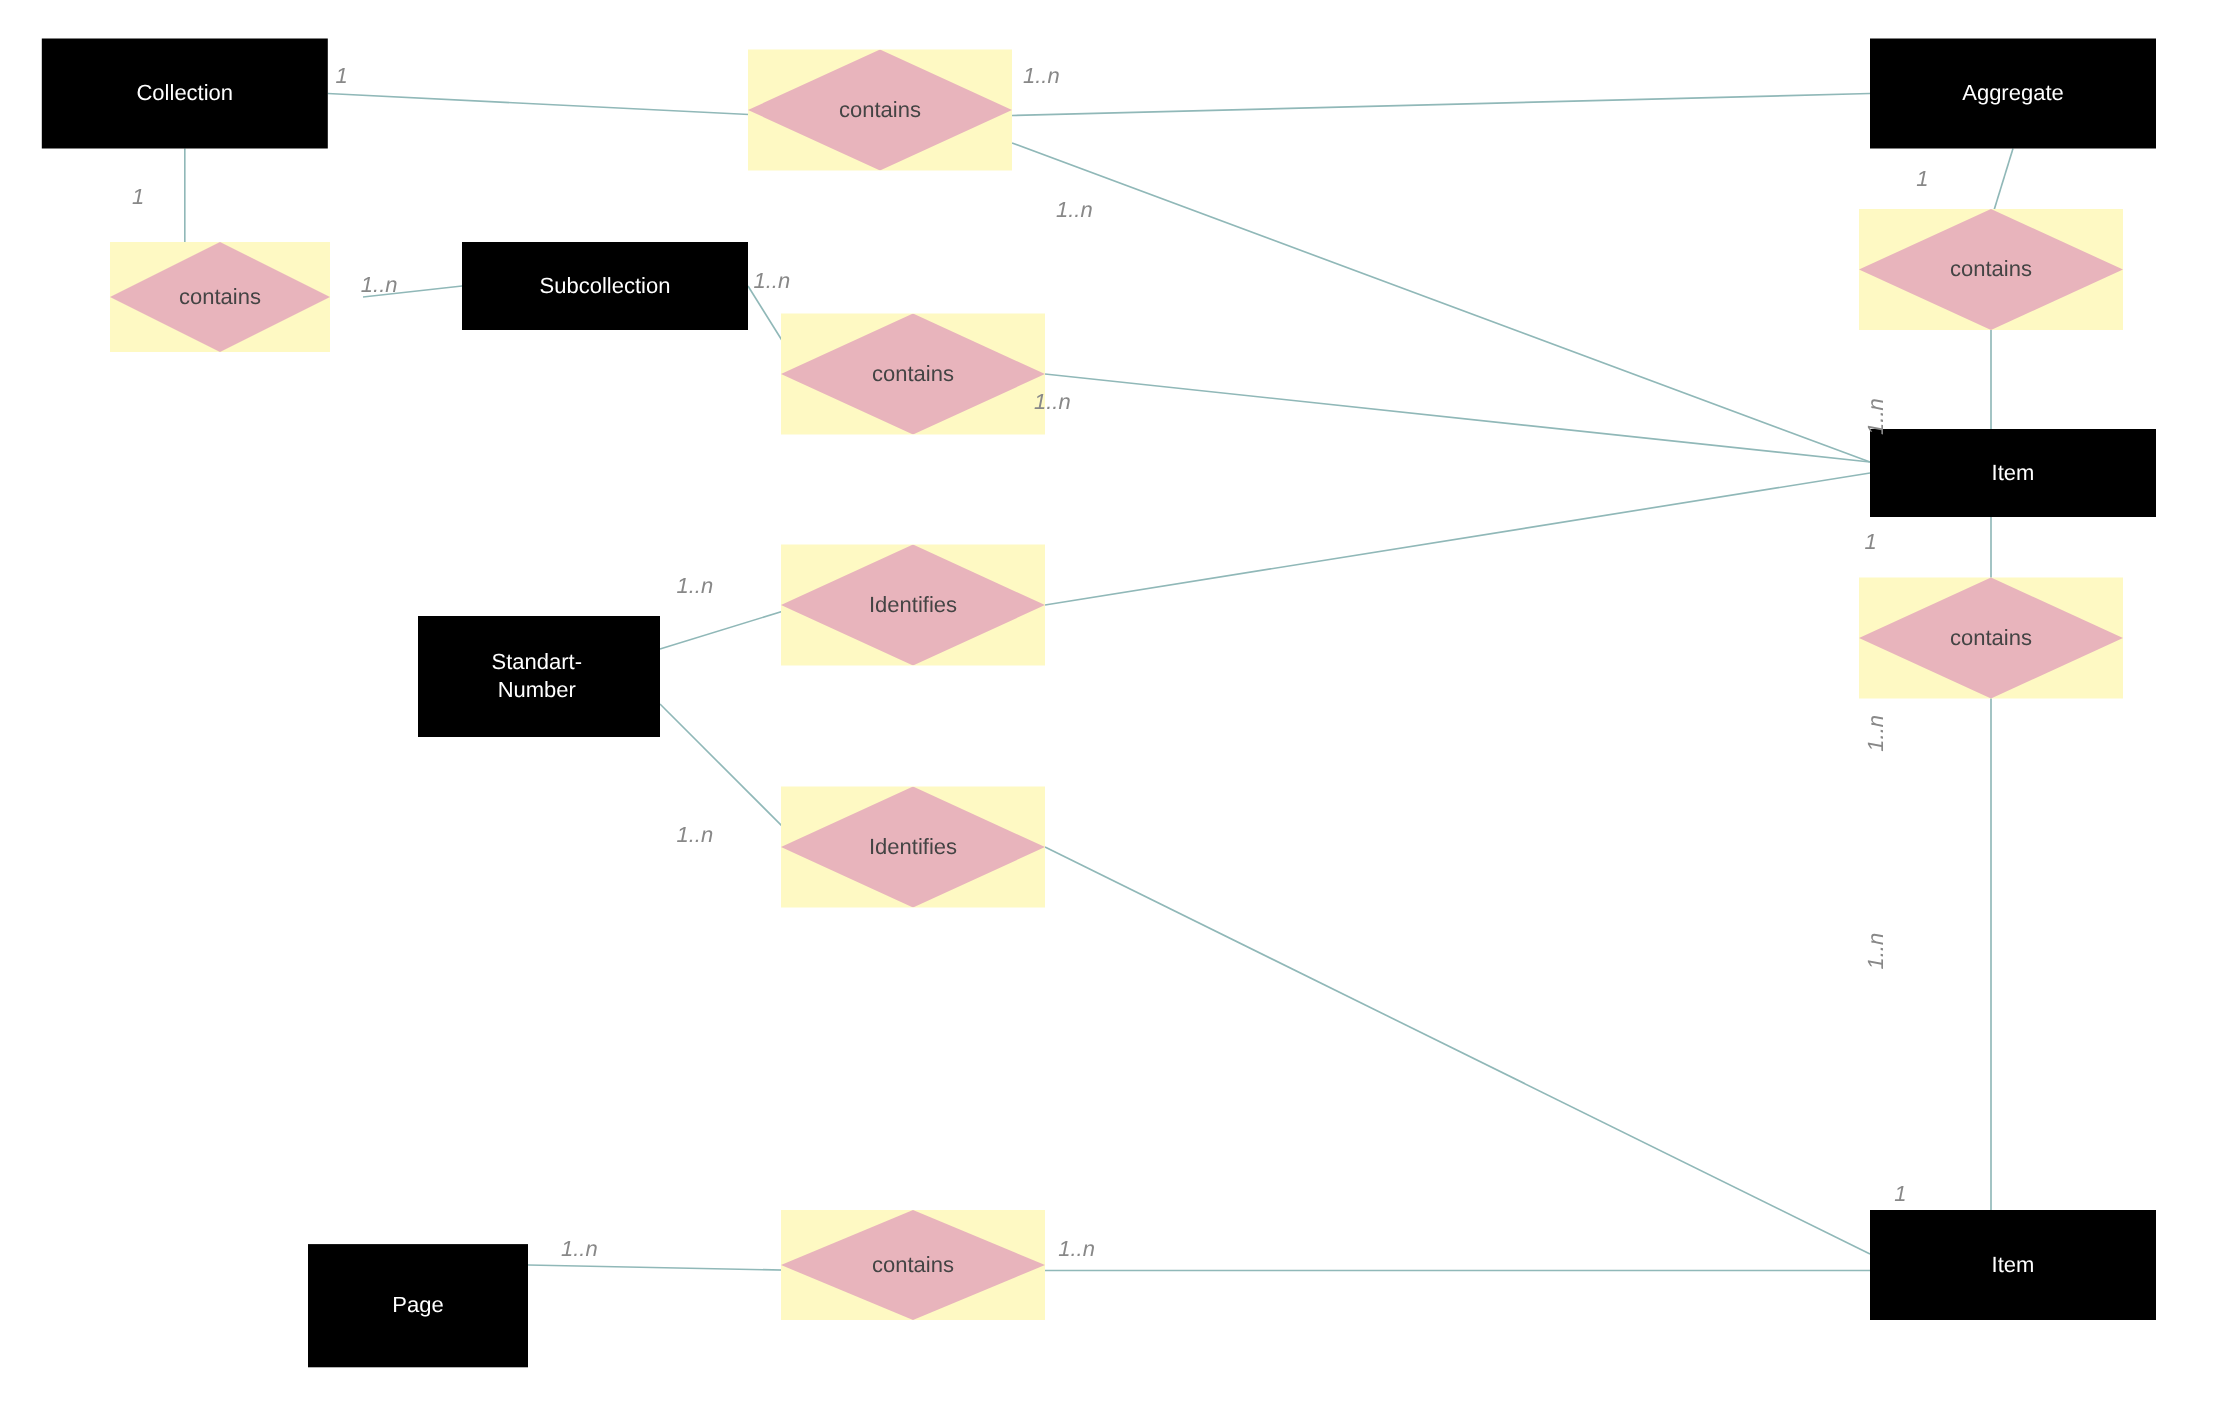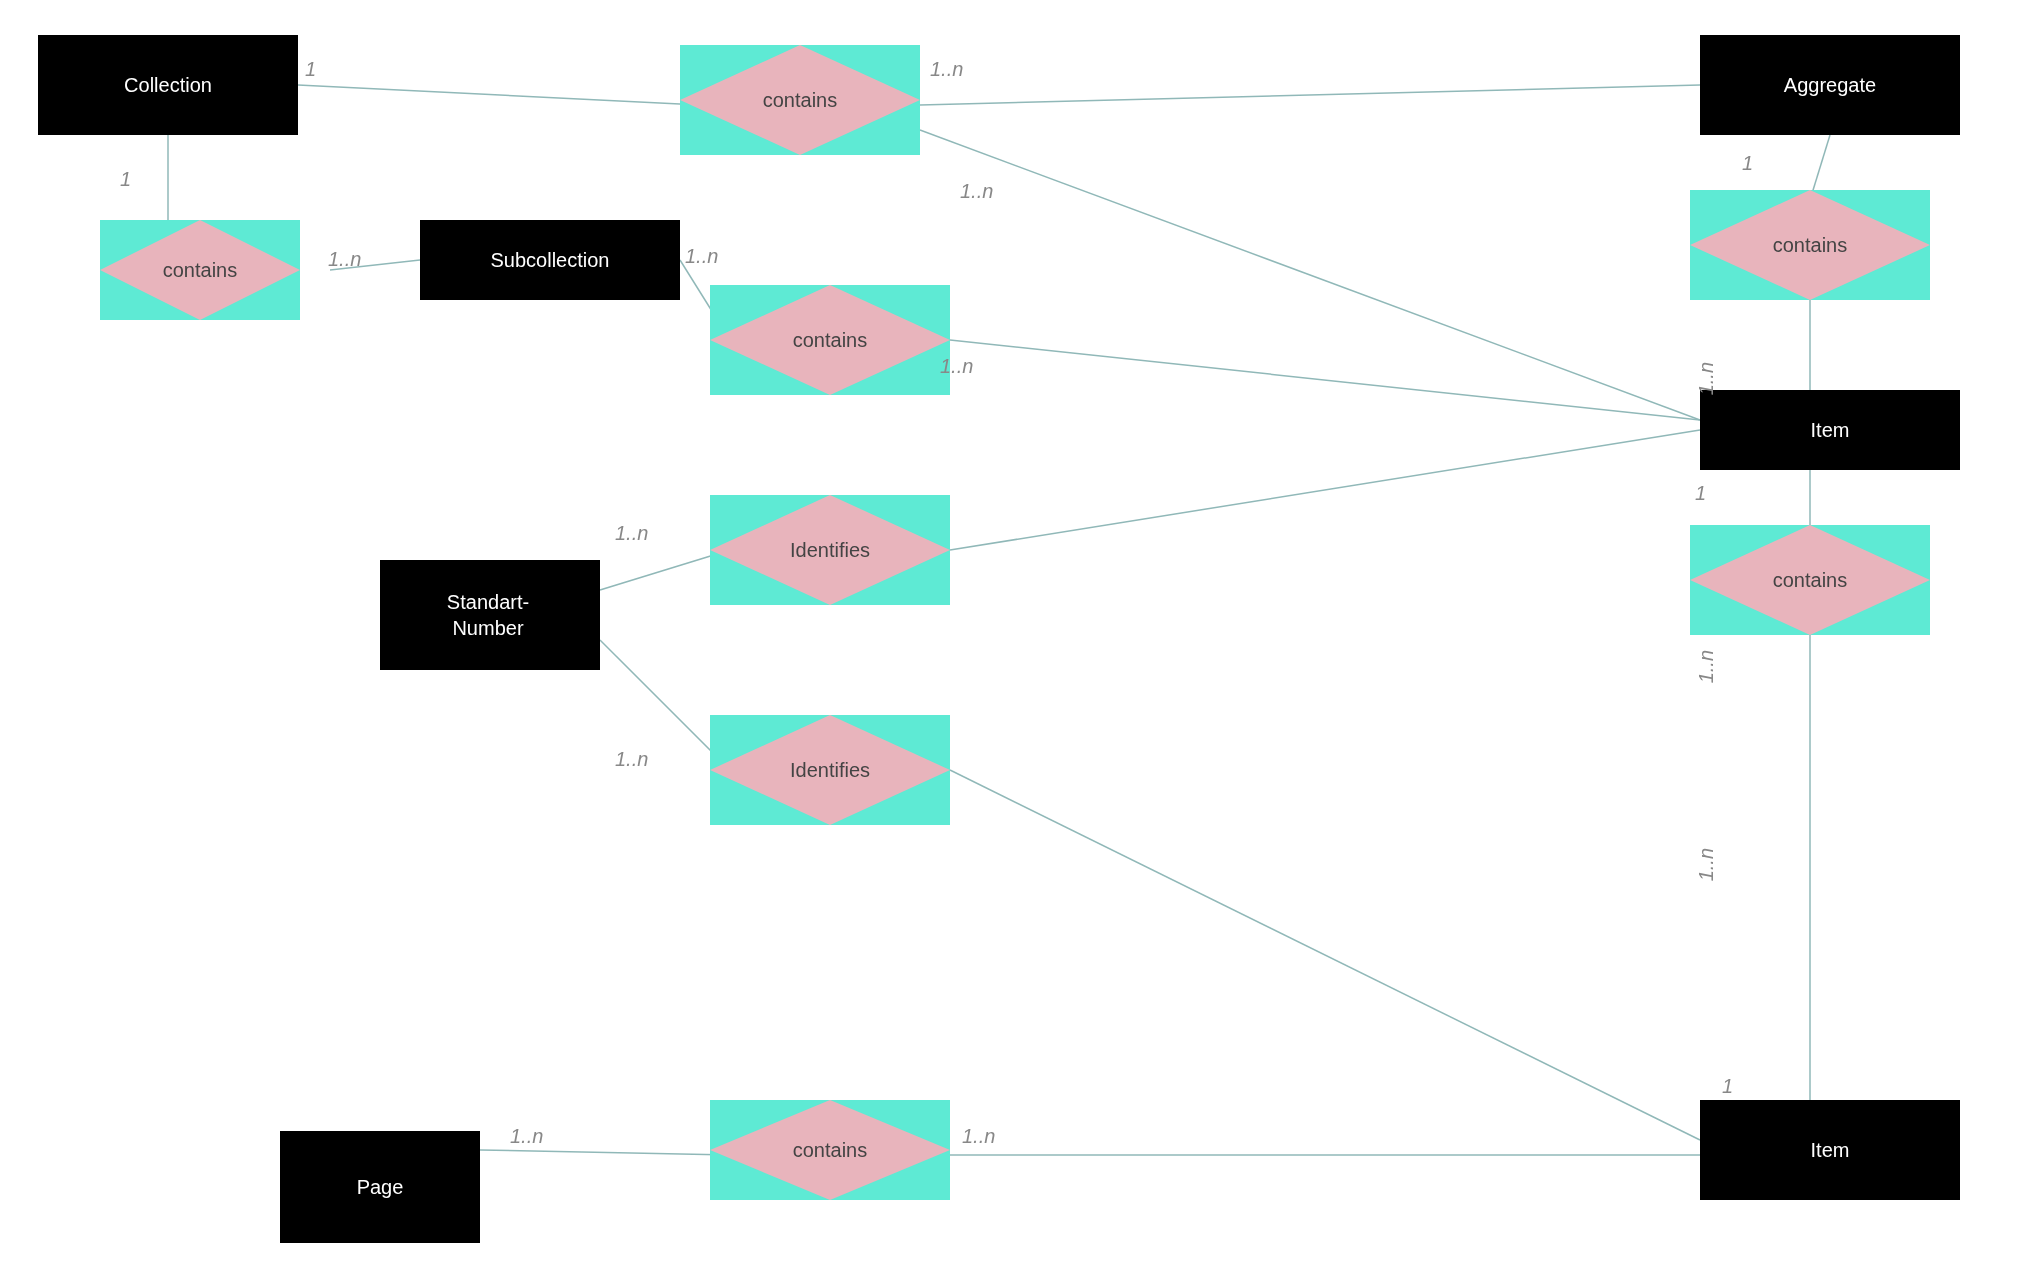--- a/index.html
+++ b/index.html
@@ -23,21 +23,21 @@
       display: flex;
       align-items: center;
       justify-content: center;
       font-size: 20px;
       font-weight: 500;
       text-align: center;
       padding: 10px 20px;
     }
     .diamond {
       position: absolute;
-      background: #5eead4;
+      background: #fef9c3;
       color: #333;
       display: flex;
       align-items: center;
       justify-content: center;
       font-size: 20px;
       font-weight: 400;
       text-align: center;
       transform: rotate(0deg);
     }
     .diamond-shape {

